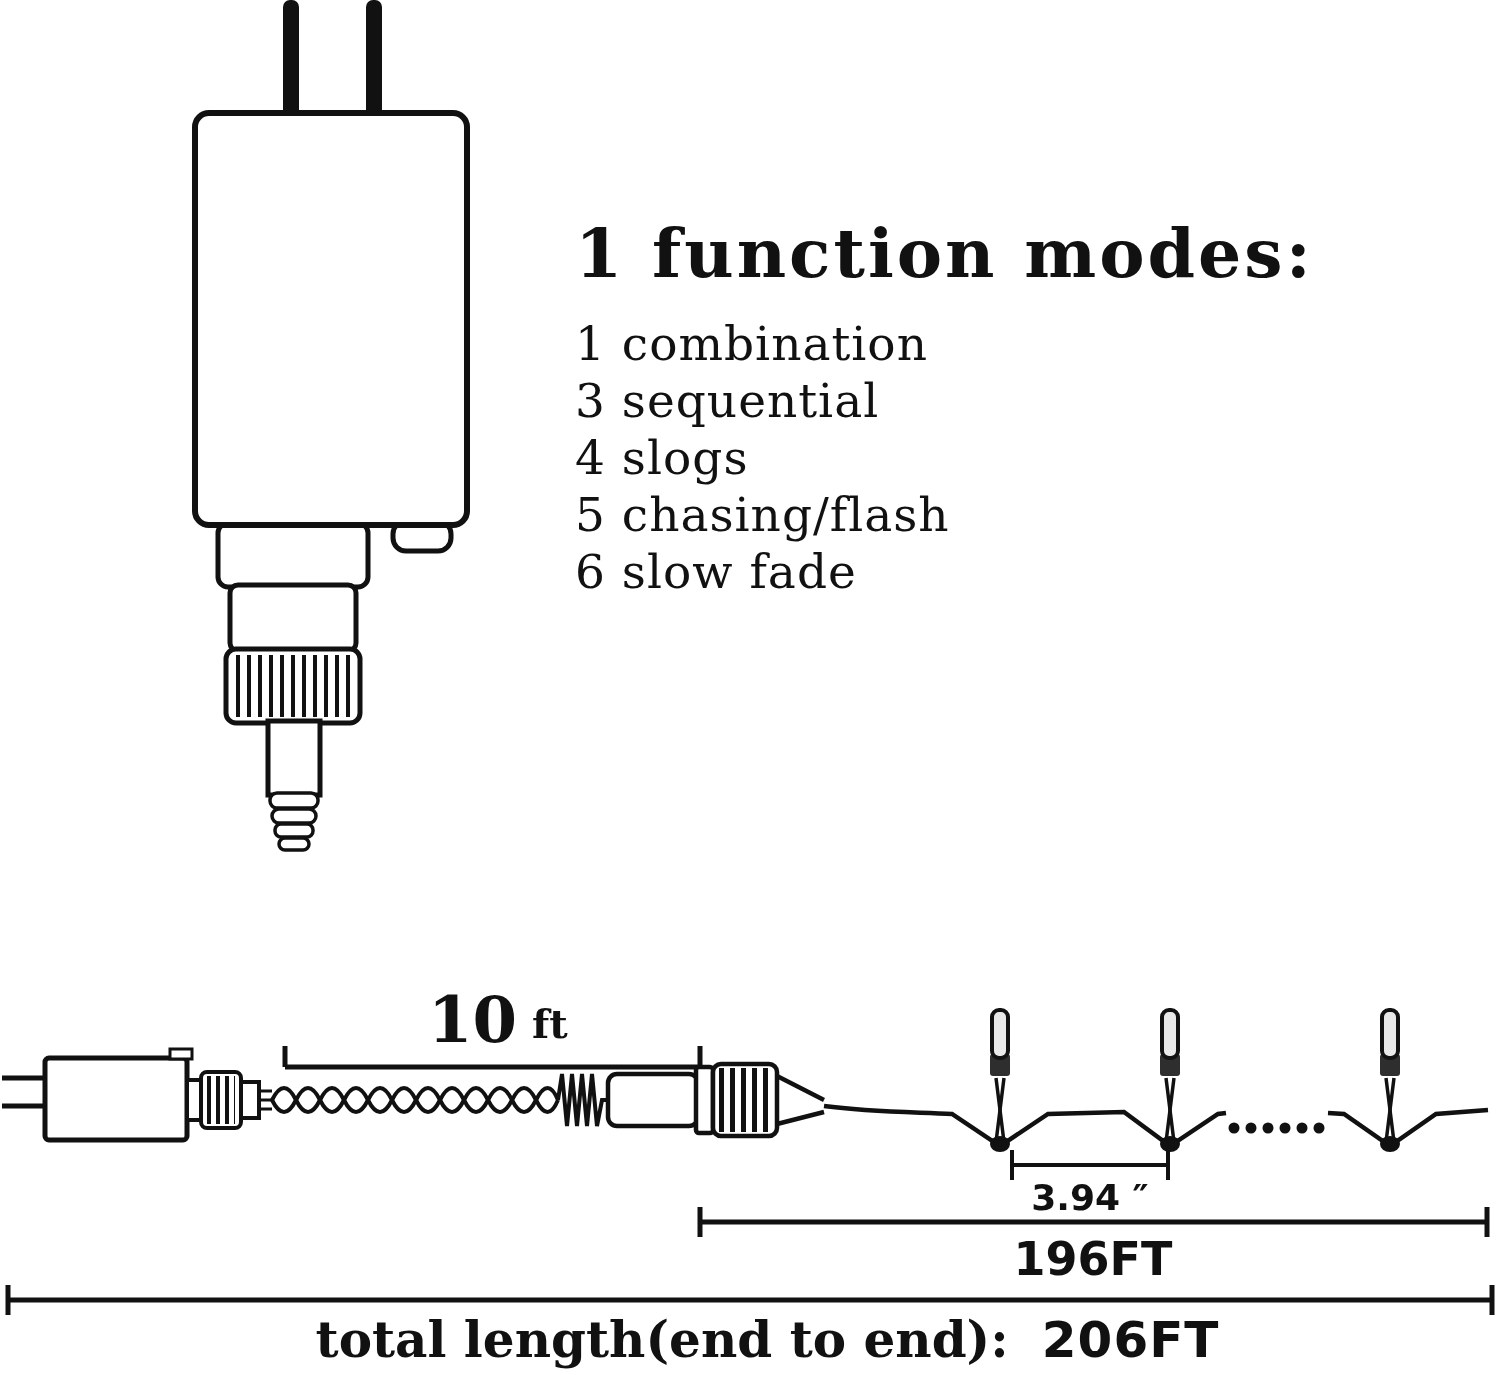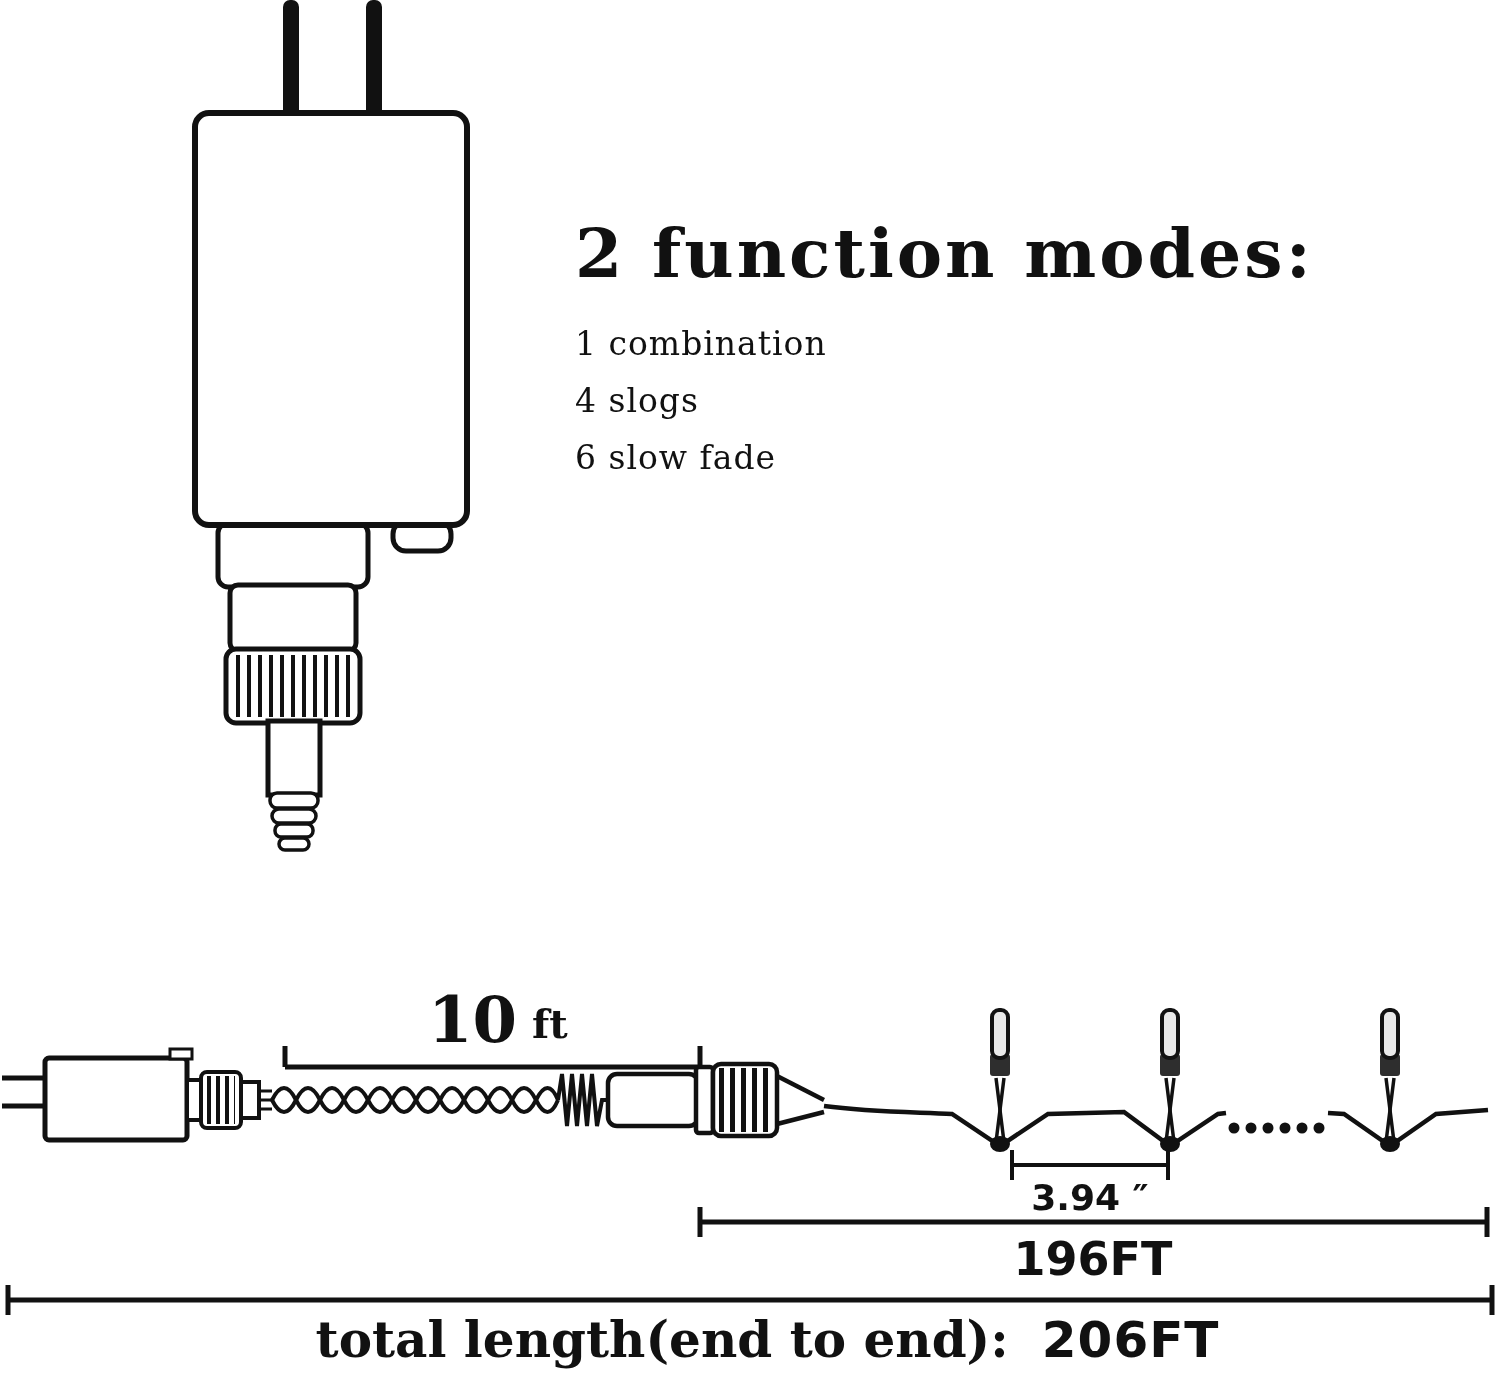--- a/index.html
+++ b/index.html
@@ -15,21 +15,21 @@
   .adapter-svg{left:150px;top:0;}
   .string-svg{left:0;top:960px;}
   .modes{
     position:absolute;left:575px;top:218px;width:800px;
   }
   .modes .title{
     font-size:68px;font-weight:bold;margin:0 0 26px 0;
     letter-spacing:3px;line-height:1.05;
   }
   .mode-item{
-    font-size:33px;line-height:57px;letter-spacing:1px;
+    font-size:47px;line-height:57px;letter-spacing:1px;
   }
   .total-line{
     position:absolute;left:0;top:1310px;width:1500px;
     text-align:center;white-space:nowrap;
   }
   .total-line .serif{
     font-family:"DejaVu Serif",serif;font-weight:bold;font-size:50px;margin-left:35px;
   }
   .total-line .sans{
     font-family:"DejaVu Sans",sans-serif;font-weight:bold;font-size:50px;
@@ -61,23 +61,25 @@
     <g fill="#fff" stroke="#111">
       <rect x="118" y="721" width="52" height="74" stroke-width="5"></rect>
       <rect x="120" y="793" width="48" height="15" rx="7" stroke-width="3.5"></rect>
       <rect x="122" y="809" width="44" height="14" rx="7" stroke-width="3.5"></rect>
       <rect x="125" y="824" width="38" height="13" rx="6" stroke-width="3.5"></rect>
       <rect x="129" y="838" width="30" height="12" rx="6" stroke-width="3.5"></rect>
     </g>
   </svg>
 
   <div class="modes">
-    <div class="title">2 function modes:</div>
+    <div class="title">1 function modes:</div>
     <div class="mode-item">1 combination</div>
+    <div class="mode-item">3 sequential</div>
     <div class="mode-item">4 slogs</div>
+    <div class="mode-item">5 chasing/flash</div>
     <div class="mode-item">6 slow fade</div>
   </div>
 
   <svg class="string-svg" width="1500" height="415" viewBox="0 0 1500 415">
 
     <g stroke="#111" fill="none">
       <line x1="285" y1="107" x2="700" y2="107" stroke-width="5"></line>
       <line x1="285" y1="86" x2="285" y2="107" stroke-width="5"></line>
       <line x1="700" y1="86" x2="700" y2="133" stroke-width="5"></line>
     </g>

